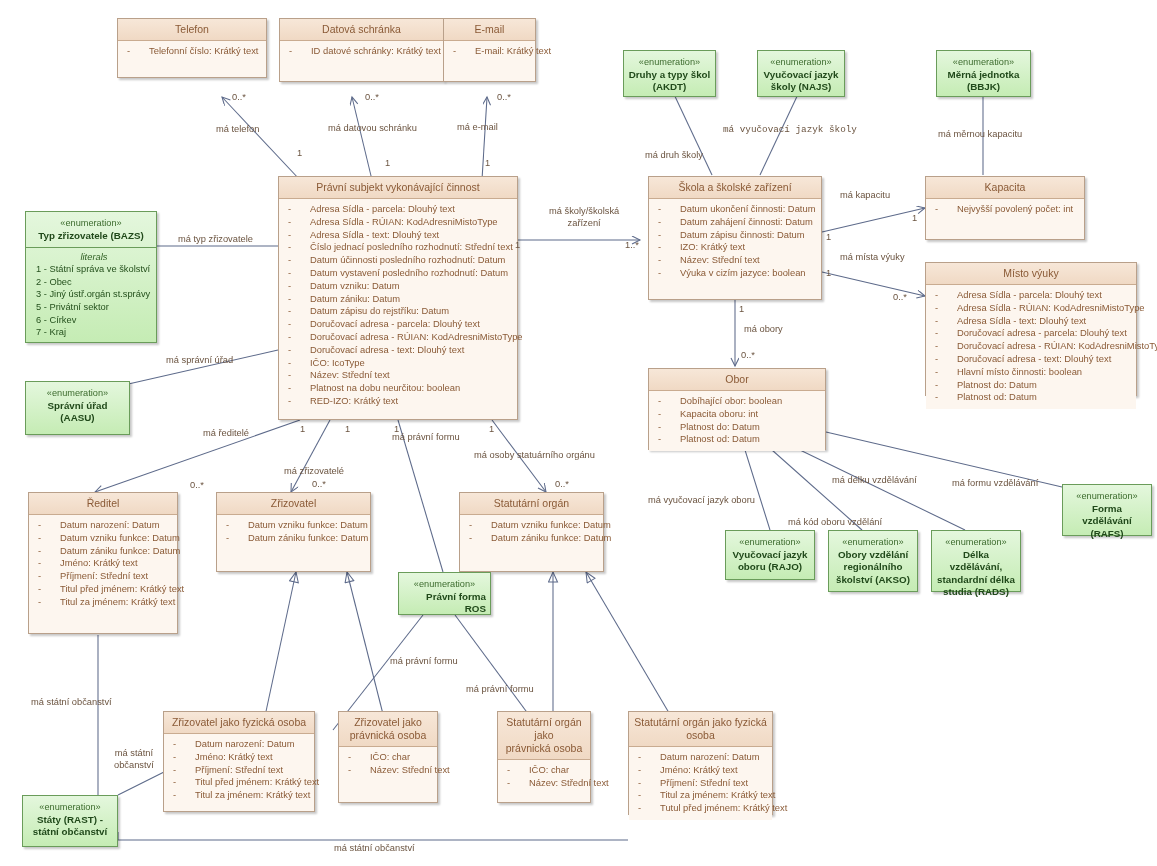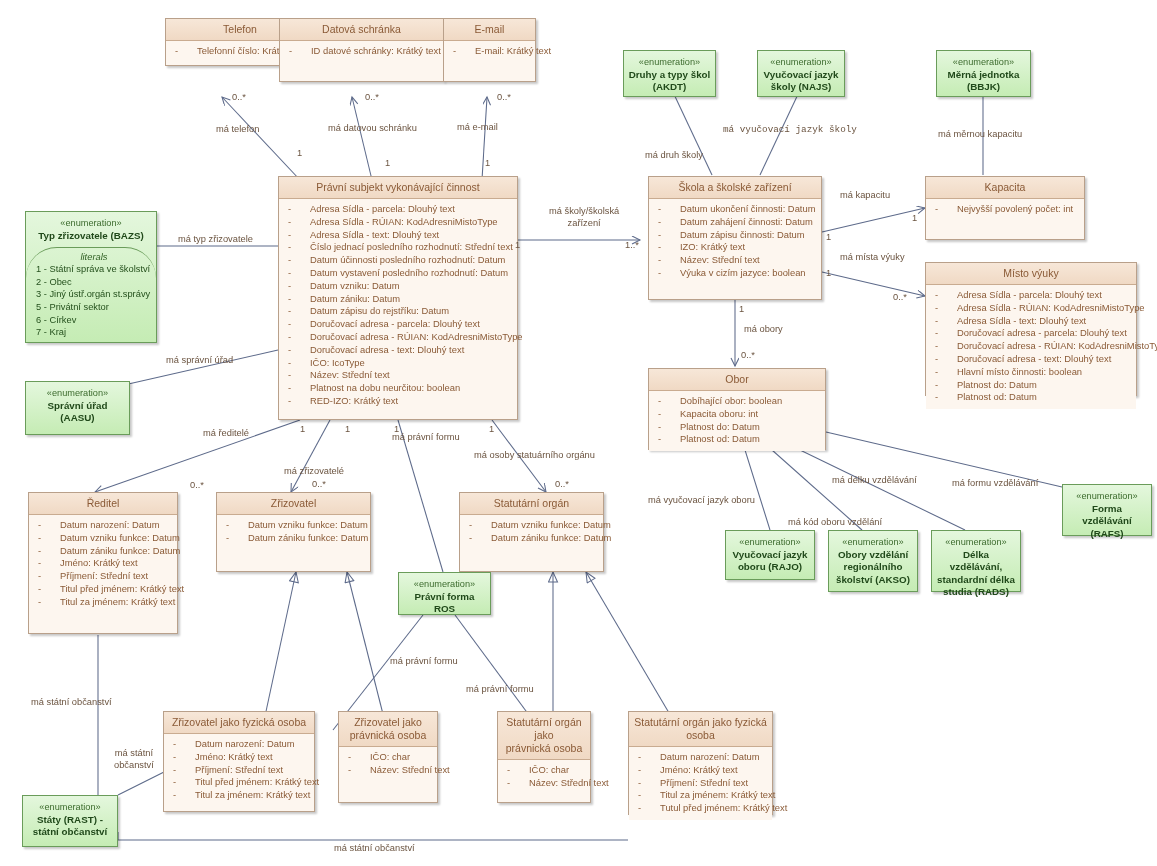--- a/index.html
+++ b/index.html
@@ -85,21 +85,20 @@
   }
   .enum .ename {
     display: block;
     font-weight: bold;
     font-size: 9.8px;
     color: #20491a;
   }
   .enum .elits {
     border-top: 1px solid #6a9c5a;
     padding: 3px 4px 5px 10px;
-    border-radius: 31px;
   }
   .enum .litshdr {
     font-style: italic;
     text-align: center;
     font-size: 9.4px;
     color: #2f5f22;
     margin-bottom: 1px;
   }
   .enum .lit {
     font-size: 9.3px;
@@ -187,21 +186,21 @@
     <line x1="423" y1="615" x2="333" y2="730"></line>
     <line x1="455" y1="615" x2="540" y2="730"></line>
 
     <line x1="98" y1="635" x2="98" y2="795"></line>
 
     <line x1="168" y1="770" x2="118" y2="795"></line>
 
     <polyline points="628,840 118,840 118,832"></polyline>
   </svg>
 
-  <div class="node cls" style="left:117px; top:18px; width:150px; height:48px;margin-left:48px;">
+  <div class="node cls" style="left:117px; top:18px; width:150px; height:60px;">
     <div class="title">Telefon</div>
     <div class="attrs">
       <div class="attr"><span class="vis">-</span><span class="txt">Telefonní číslo: Krátký text</span></div>
     </div>
   </div>
 
   <div class="node cls" style="left:279px; top:18px; width:165px; height:64px;">
     <div class="title">Datová schránka</div>
     <div class="attrs">
       <div class="attr"><span class="vis">-</span><span class="txt">ID datové schránky: Krátký text</span></div>
@@ -396,21 +395,21 @@
     <div class="ehead">
       <span class="stereo">«enumeration»</span>
       <span class="ename" style="white-space:pre-line;">Měrná jednotka
 (BBJK)</span>
     </div>
   </div>
 
   <div class="node enum" style="left:398px; top:572px; width:93px; height:43px;">
     <div class="ehead">
       <span class="stereo">«enumeration»</span>
-      <span class="ename" style="white-space:pre-line;">Právní forma ROS</span>
+      <span class="ename" style="white-space:pre-line;text-align:right;">Právní forma ROS</span>
     </div>
   </div>
 
   <div class="node enum" style="left:725px; top:530px; width:90px; height:50px;">
     <div class="ehead">
       <span class="stereo">«enumeration»</span>
       <span class="ename" style="white-space:pre-line;">Vyučovací jazyk
 oboru (RAJO)</span>
     </div>
   </div>

